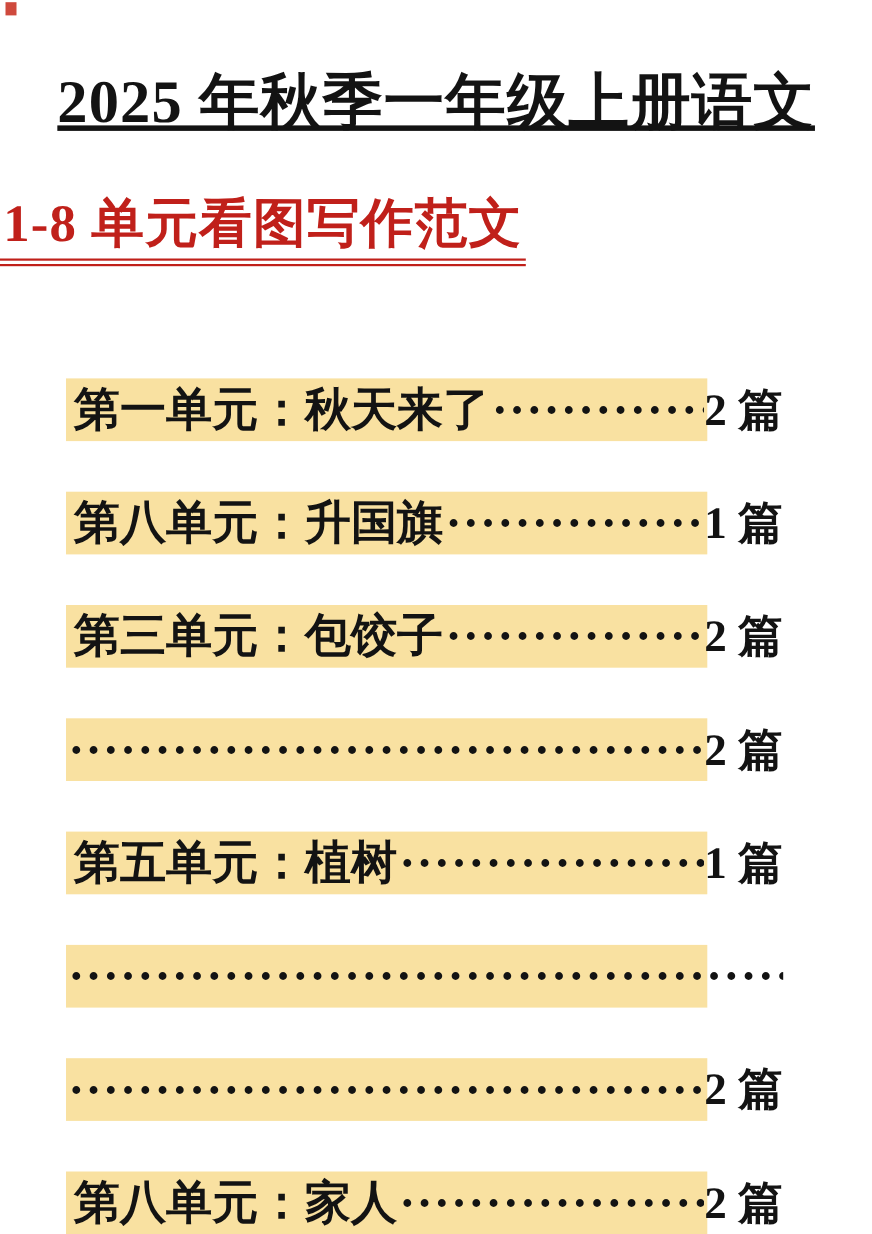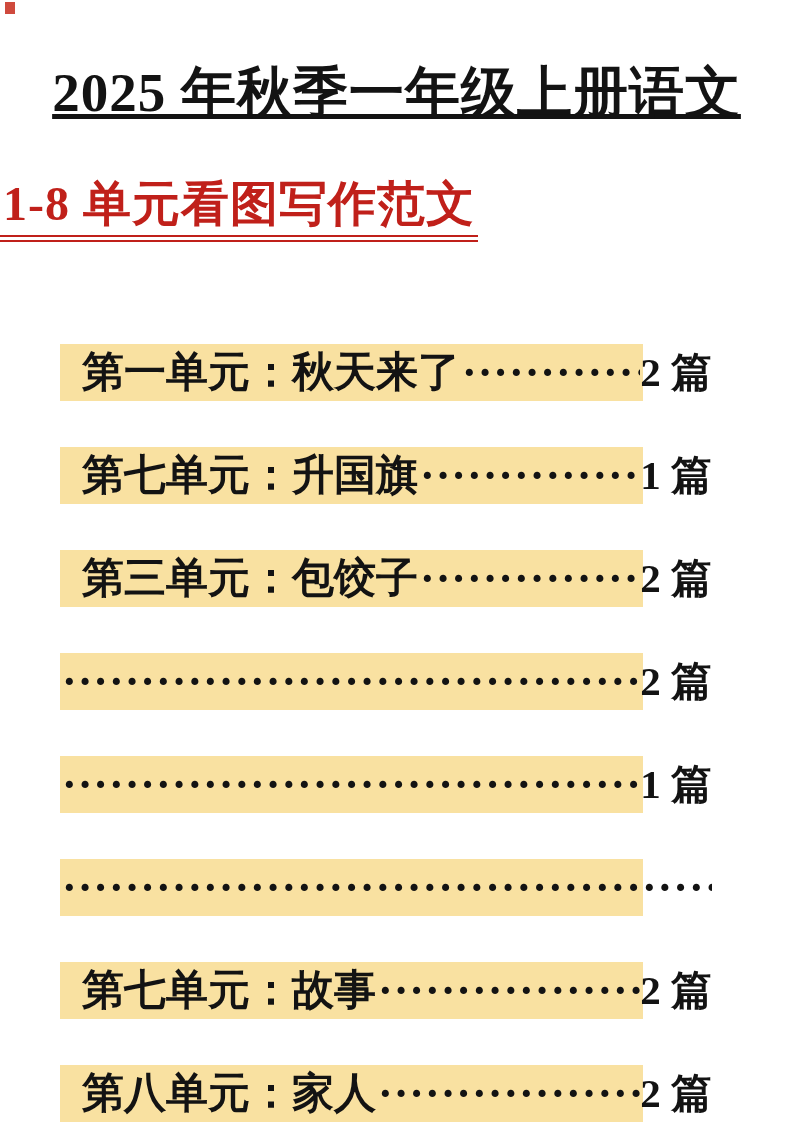--- a/index.html
+++ b/index.html
@@ -37,21 +37,21 @@
   .toc-row{
     position:relative;height:57px;margin-bottom:46px;
     display:flex;align-items:center;
   }
   .toc-row .band{
     position:absolute;left:0;top:0;bottom:0;width:583px;
     background:var(--highlight-yellow);
   }
   .toc-row .label{
     position:relative;z-index:1;font-size:42px;
-    padding-left:22px;white-space:nowrap;
+    padding-left:7px;white-space:nowrap;
   }
   .toc-row .dots{
     position:relative;z-index:1;flex:1;overflow:hidden;
     white-space:nowrap;font-size:44px;letter-spacing:1px;
     padding:0 2px;line-height:57px;
   }
   .toc-row .count{
     position:relative;z-index:1;font-size:41px;white-space:nowrap;
   }
 </style>
@@ -70,52 +70,52 @@
 
   <div class="toc-row">
     <div class="band"></div>
     <span class="label">第一单元：秋天来了</span>
     <span class="dots">····························································</span>
     <span class="count">2 篇</span>
   </div>
 
   <div class="toc-row">
     <div class="band"></div>
-    <span class="label">第七单元：升国旗</span>
+    <span class="label">第八单元：升国旗</span>
     <span class="dots">····························································</span>
     <span class="count">1 篇</span>
   </div>
 
   <div class="toc-row">
     <div class="band"></div>
     <span class="label">第三单元：包饺子</span>
     <span class="dots">····························································</span>
     <span class="count">2 篇</span>
   </div>
 
   <div class="toc-row">
     <div class="band"></div>
     <span class="dots">····························································</span>
     <span class="count">2 篇</span>
   </div>
 
   <div class="toc-row">
     <div class="band"></div>
+    <span class="label">第五单元：植树</span>
     <span class="dots">····························································</span>
     <span class="count">1 篇</span>
   </div>
 
   <div class="toc-row">
     <div class="band"></div>
     <span class="dots">····························································</span>
   </div>
 
   <div class="toc-row">
     <div class="band"></div>
-    <span class="label">第七单元：故事</span>
     <span class="dots">····························································</span>
     <span class="count">2 篇</span>
   </div>
 
   <div class="toc-row">
     <div class="band"></div>
     <span class="label">第八单元：家人</span>
     <span class="dots">····························································</span>
     <span class="count">2 篇</span>
   </div>

